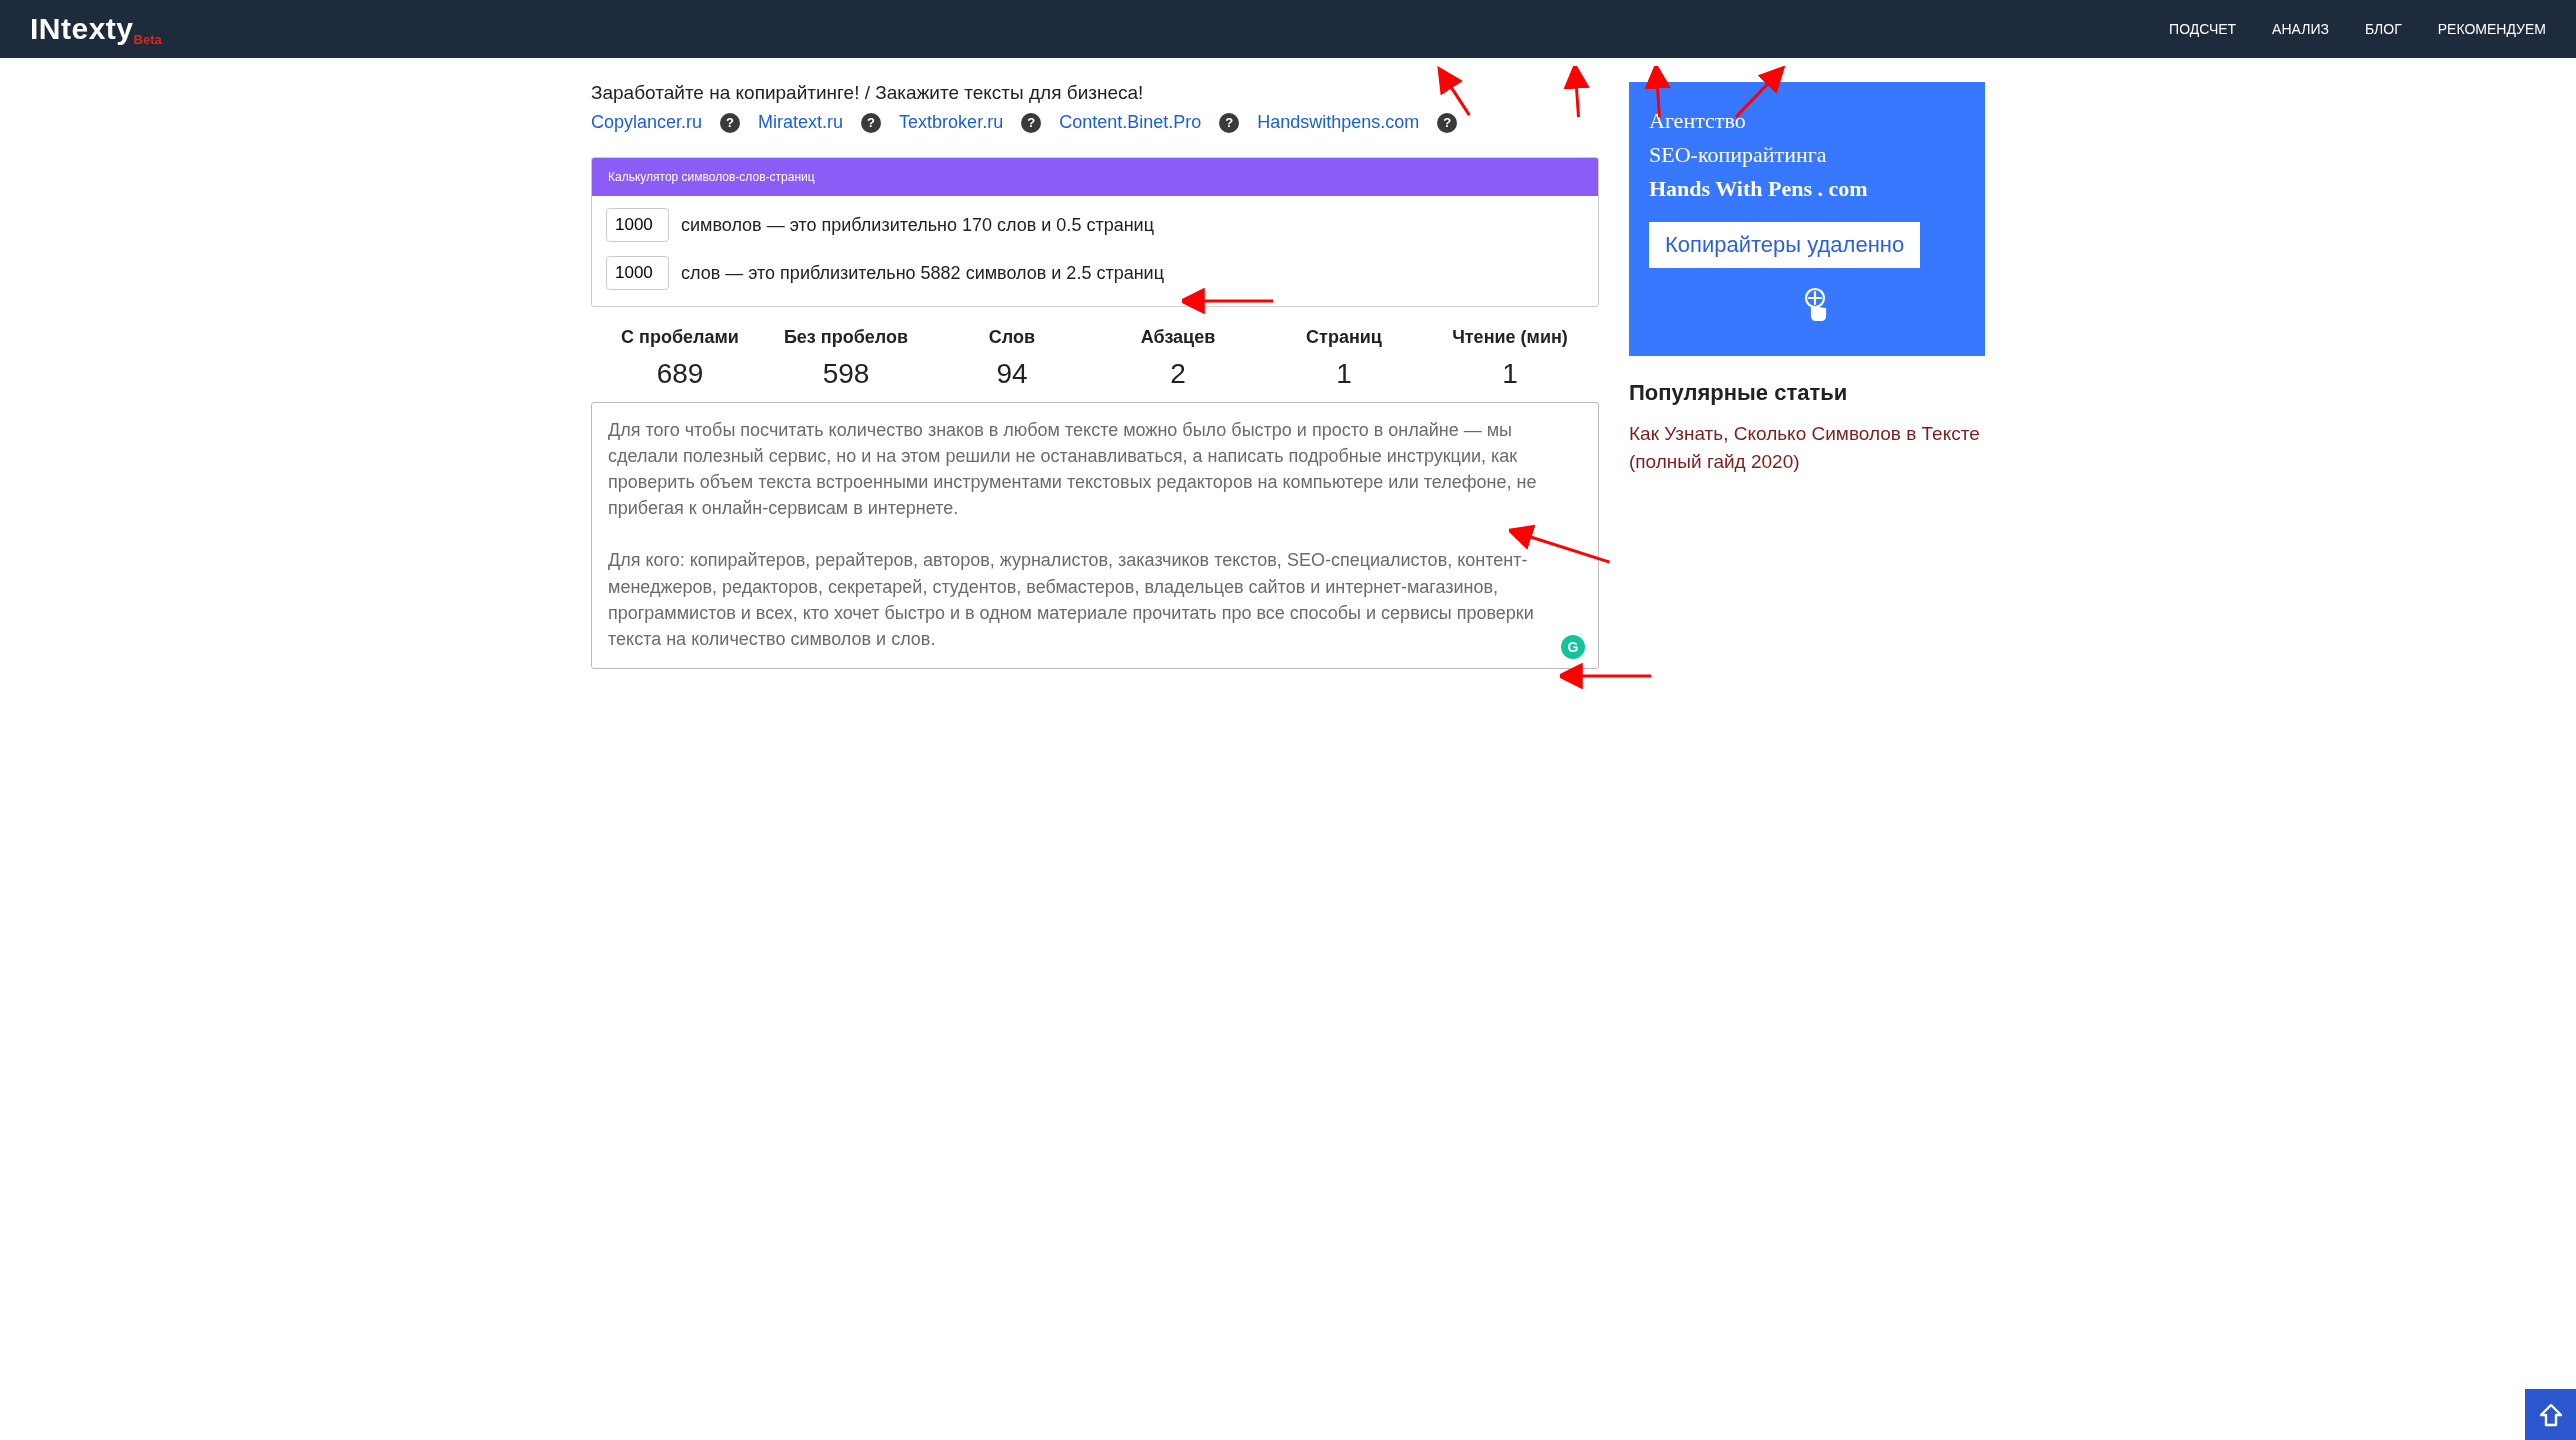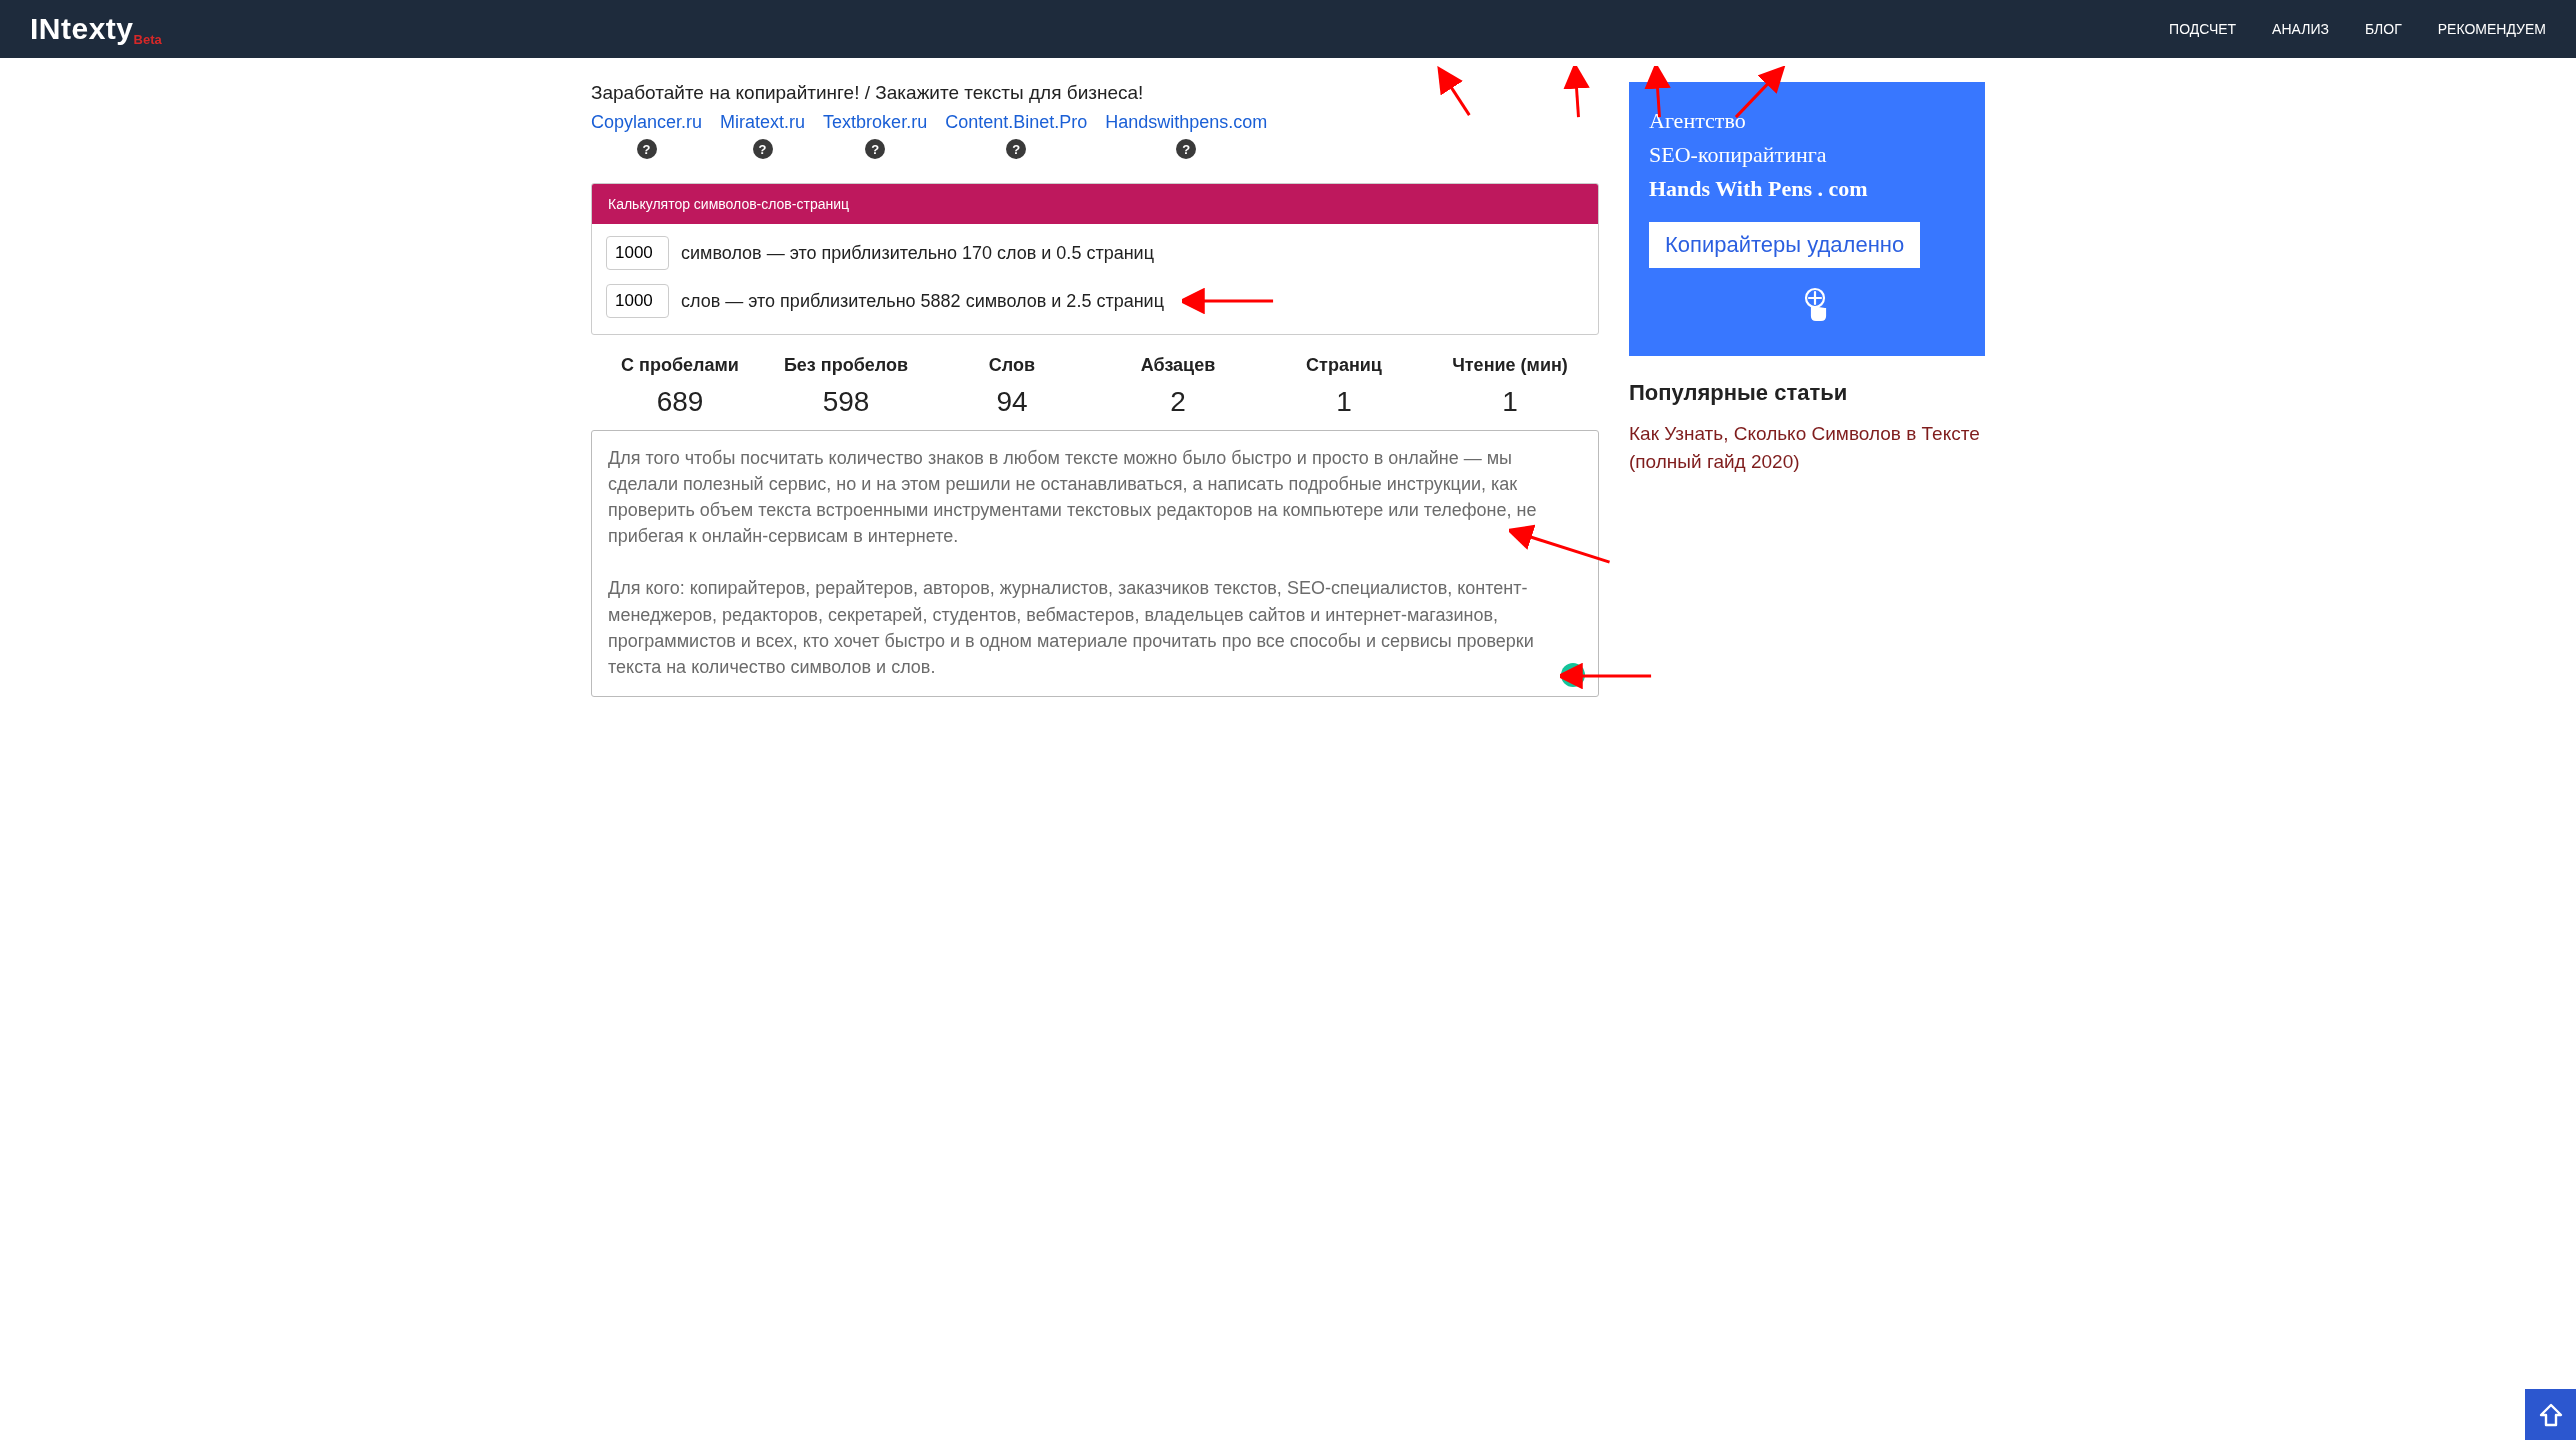--- a/index.html
+++ b/index.html
@@ -10,25 +10,25 @@
 .beta { color: #d62828; font-size: 13px; font-weight: bold; position: relative; top: 10px; }
 .nav { margin-left: auto; display: flex; gap: 36px; }
 .nav-item { color: #fff; font-weight: normal; font-size: 14px; cursor: pointer; }
 
 .container { display: flex; padding: 24px 20px 40px 20px; gap: 30px; max-width: 1434px; margin: 0 auto; position: relative; }
 .main { flex: 1; }
 .sidebar { width: 356px; }
 
 .promo-line { font-size: 19px; color: #222; margin-bottom: 8px; }
 .promo-links { display: flex; align-items: center; gap: 18px; flex-wrap: wrap; margin-bottom: 24px; }
-.promo-link { color: #1a5fd6; font-size: 18px; text-decoration: none; cursor: pointer; display: inline-flex; align-items: center; gap: 6px; flex-direction: column; }
+.promo-link { color: #1a5fd6; font-size: 18px; text-decoration: none; cursor: pointer; display: inline-flex; align-items: center; gap: 18px; }
 .q-icon { width: 20px; height: 20px; border-radius: 50%; background: #3a3a3a; color: #fff; display: inline-flex; align-items: center; justify-content: center; font-size: 13px; font-weight: bold; }
 
 .calc-card { border: 1px solid #ccc; border-radius: 3px; overflow: hidden; margin-bottom: 20px; }
-.calc-header { background: #be185d; color: #fff; padding: 12px 16px; font-size: 14px; }
+.calc-header { background: #8b5cf6; color: #fff; padding: 12px 16px; font-size: 12px; }
 .calc-body { padding: 12px 14px; }
 .calc-row { display: flex; align-items: center; gap: 12px; margin-bottom: 14px; }
 .calc-row:last-child { margin-bottom: 4px; }
 .calc-input { width: 63px; padding: 6px 8px; border: 1px solid #ccc; border-radius: 4px; font-size: 17px; }
 .calc-text { font-size: 18px; color: #222; }
 
 .banner1 { background: #2da5b8; color: #fff; text-align: center; padding: 18px 40px 22px 40px; width: 86%; margin: 0 auto 30px auto; position: relative; }
 .banner1-text { font-size: 22px; line-height: 1.45; }
 .banner1-badge { background: #f3d13a; color: #2b2b2b; font-size: 24px; padding: 8px 18px; display: inline-block; position: absolute; left: 26px; bottom: 14px; }
 

